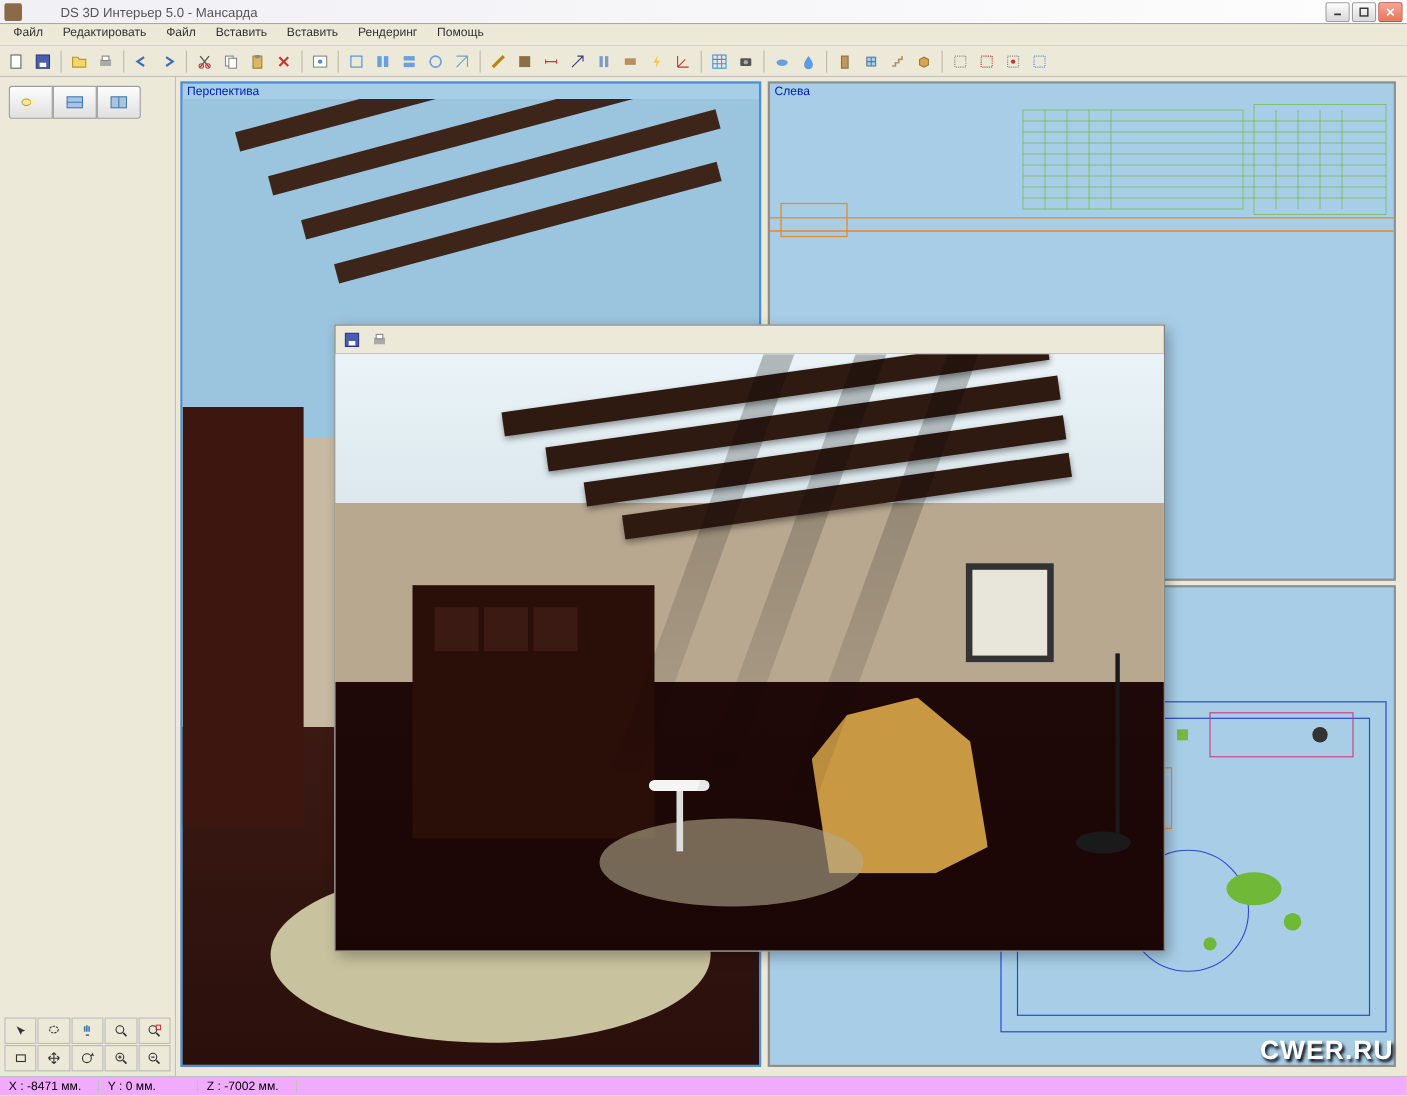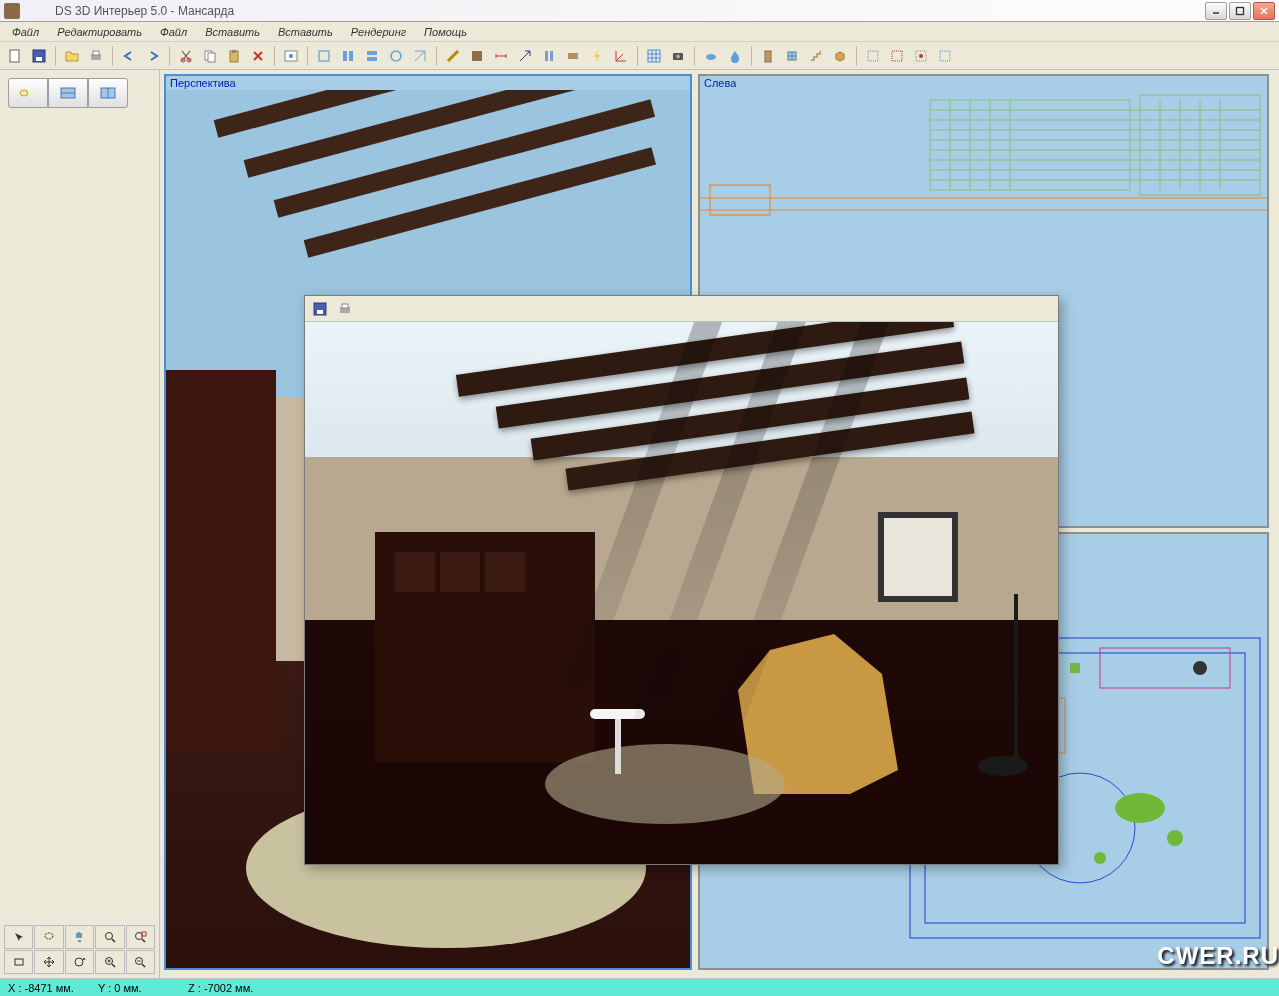--- a/index.html
+++ b/index.html
@@ -27,25 +27,24 @@
   border: 1px solid #9e9e9e;
   border-radius: 2px;
   display: flex; align-items: center; justify-content: center;
   font-size: 10px;
   cursor: pointer;
 }
 .win-btn.close { background: linear-gradient(#f7a694, #e6745a); border-color: #b35340; color: #fff; }
 .menubar {
   height: 20px;
   background: #ece9d8;
-  display: flex; align-items: center;
+  display: flex; 
   padding: 0 4px;
   gap: 2px;
   border-bottom: 1px solid #d4d0c8;
-  font-style: italic;
 }
 .menubar .menu-item { padding: 2px 8px; cursor: pointer; color: #333; }
 .toolbar {
   height: 28px;
   background: #ece9d8;
   display: flex; align-items: center;
   padding: 2px 4px;
   gap: 2px;
   border-bottom: 1px solid #c0c0c0;
 }
@@ -175,33 +174,33 @@
   background: linear-gradient(to bottom, #eaf4f8 0%, #dce8ed 25%, #b8a890 25%, #b8a890 55%, #1f0908 55%, #1a0605 100%);
   position: relative; overflow: hidden;
 }
 .render-beam { position: absolute; background: #2f1a12; height: 22px; box-shadow: 0 3px 6px rgba(0,0,0,0.4); }
 .render-bookshelf { position: absolute; top: 210px; left: 70px; width: 220px; height: 230px; background: #2a0e08; }
 .render-chair { position: absolute; bottom: 70px; right: 160px; width: 160px; height: 160px; background: #c99843; clip-path: polygon(10% 100%, 0% 35%, 20% 10%, 60% 0%, 90% 25%, 100% 85%, 70% 100%); }
 .render-lamp { position: absolute; bottom: 90px; right: 40px; width: 4px; height: 180px; background: #1a1a1a; }
 .render-window-art { position: absolute; top: 190px; right: 100px; width: 80px; height: 90px; background: #e8e5da; border: 6px solid #333; }
 .statusbar {
   height: 18px;
-  background: #5eead4;
+  background: #f0abfc;
   border-top: 1px solid #c0c0c0;
   display: flex; align-items: center;
   font-size: 11px;
 }
 .status-cell {
   padding: 0 8px;
   border-right: 1px solid #c0c0c0;
   min-width: 90px;
 }
 .watermark {
   position: absolute;
-  bottom: 8px; right: 0;
+  bottom: 8px; right: 12px;
   font-size: 24px; font-weight: bold;
   color: #fff;
   text-shadow: 2px 2px 3px #000;
   letter-spacing: 1px;
   pointer-events: none;
 }
 svg { display: block; }
 </style>
 </head>
 <body>

